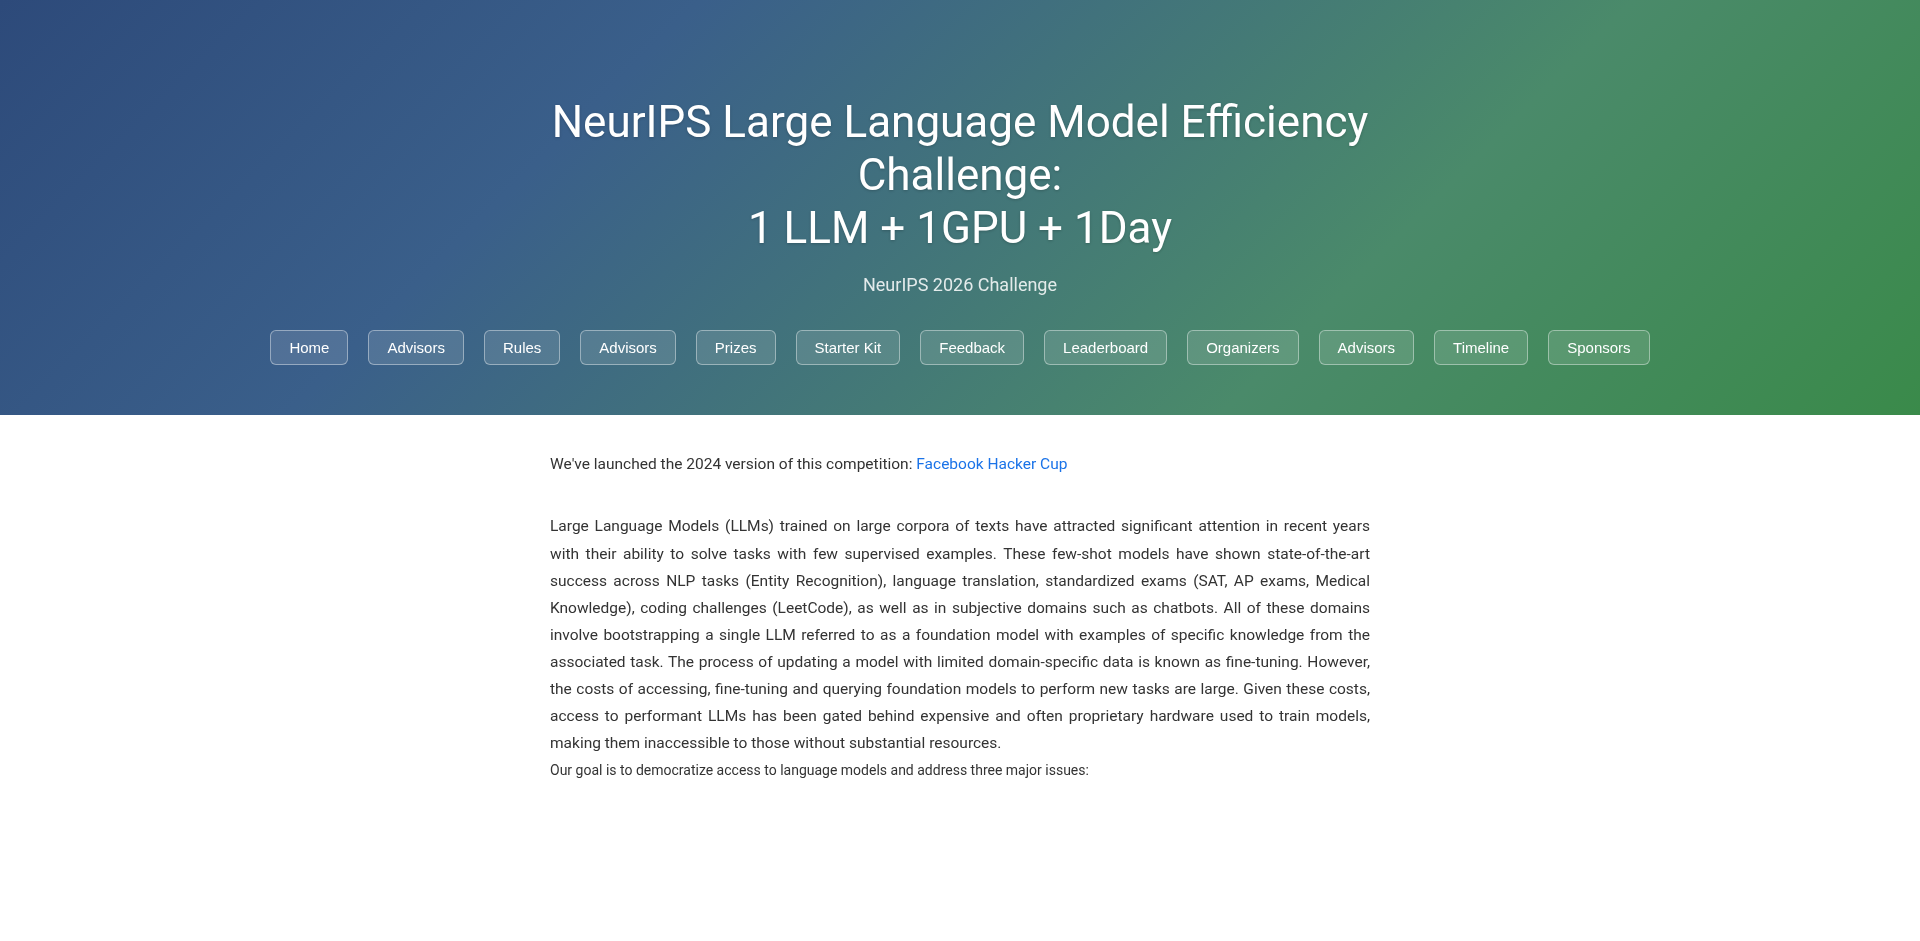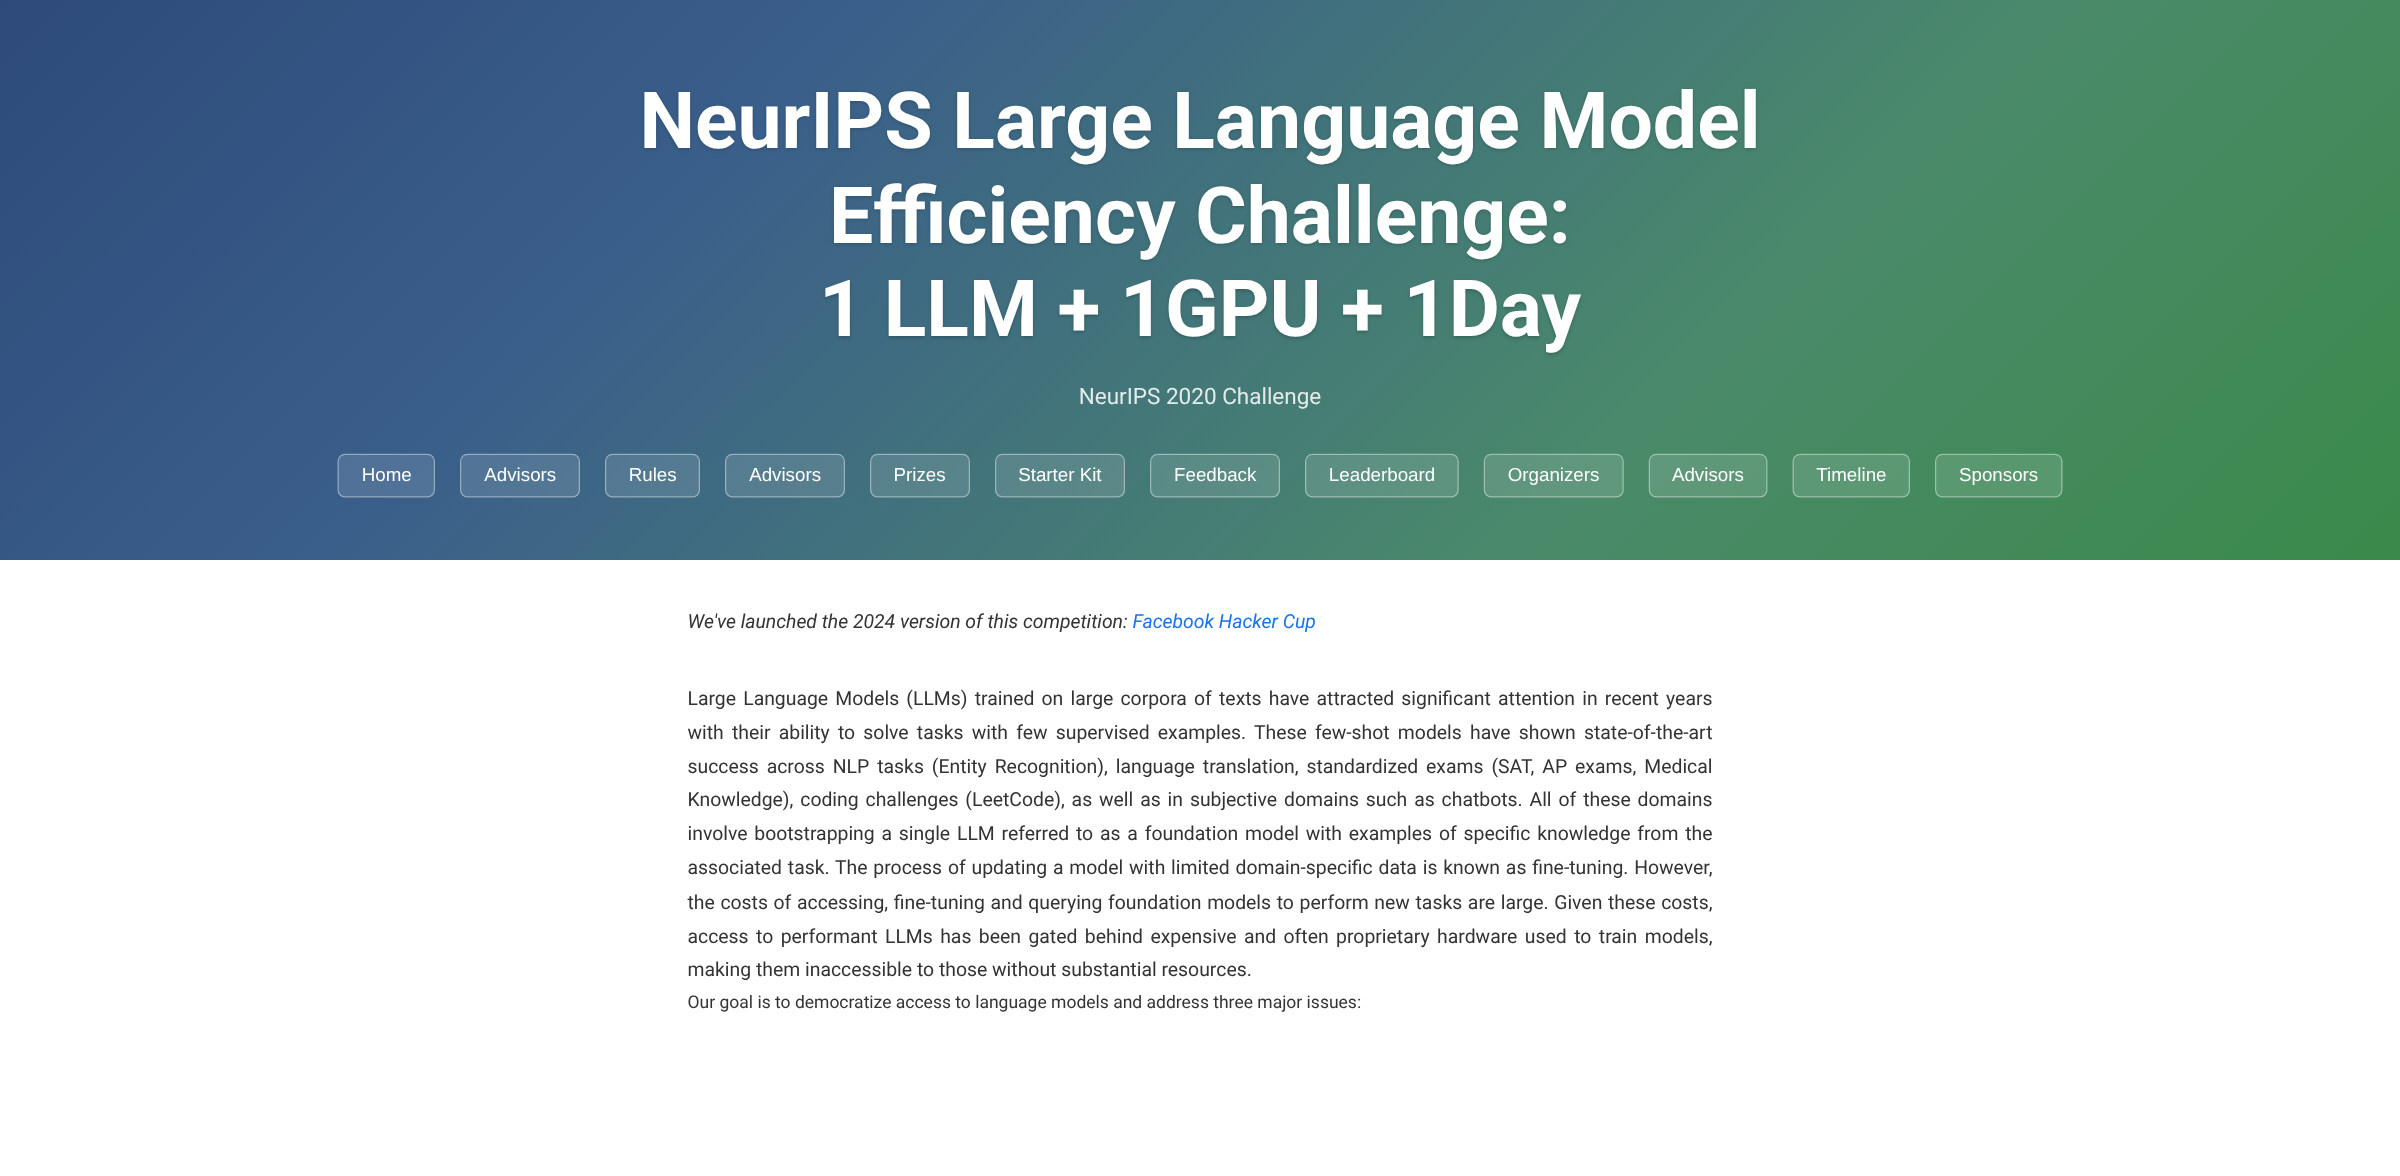--- a/index.html
+++ b/index.html
@@ -19,27 +19,28 @@
       padding: 60px 20px 50px;
       text-align: center;
       min-height: 370px;
       display: flex;
       flex-direction: column;
       align-items: center;
       justify-content: center;
     }
 
     .hero-title {
-      font-size: 63px;
-      font-weight: 700;
+      font-size: 44px;
+      font-weight: 400;
       color: #ffffff;
       line-height: 1.2;
       max-width: 1000px;
       margin-bottom: 20px;
       text-shadow: 0 1px 3px rgba(0,0,0,0.2);
+      margin-top: 36px;
     }
 
     .hero-subtitle {
       font-size: 18px;
       color: rgba(255,255,255,0.85);
       margin-bottom: 35px;
       font-weight: 400;
     }
 
     .nav-bar {
@@ -65,21 +66,20 @@
     .main-content {
       max-width: 860px;
       margin: 0 auto;
       padding: 40px 20px 60px;
     }
 
     .launch-notice {
       font-size: 15.5px;
       color: #333;
       margin-bottom: 40px;
-      font-style: italic;
     }
 
     .launch-notice a {
       color: #1a73e8;
       text-decoration: none;
     }
 
     .body-paragraph {
       font-size: 15.5px;
       color: #333;
@@ -95,21 +95,21 @@
     }
   </style>
 </head>
 <body>
 
 <div class="hero">
   <h1 class="hero-title">
     <span>NeurIPS Large Language Model Efficiency Challenge:</span><br>
     <span>1 LLM + 1GPU + 1Day</span>
   </h1>
-  <p class="hero-subtitle">NeurIPS 2020 Challenge</p>
+  <p class="hero-subtitle">NeurIPS 2026 Challenge</p>
 
   <nav class="nav-bar">
 
   <button class="nav-item">Home</button>
       <button class="nav-item">Advisors</button>
       <button class="nav-item">Rules</button>
       <button class="nav-item">Advisors</button>
       <button class="nav-item">Prizes</button>
       <button class="nav-item">Starter Kit</button>
       <button class="nav-item">Feedback</button>

